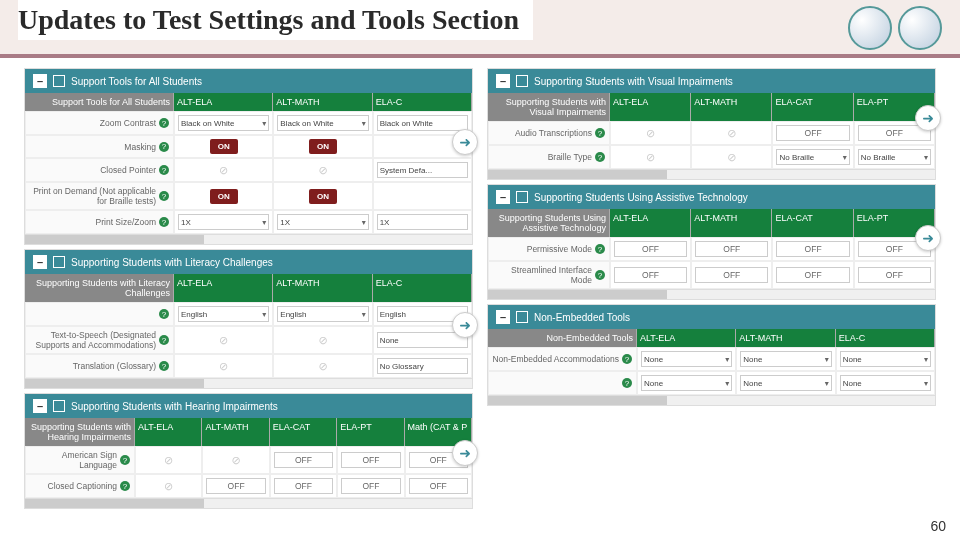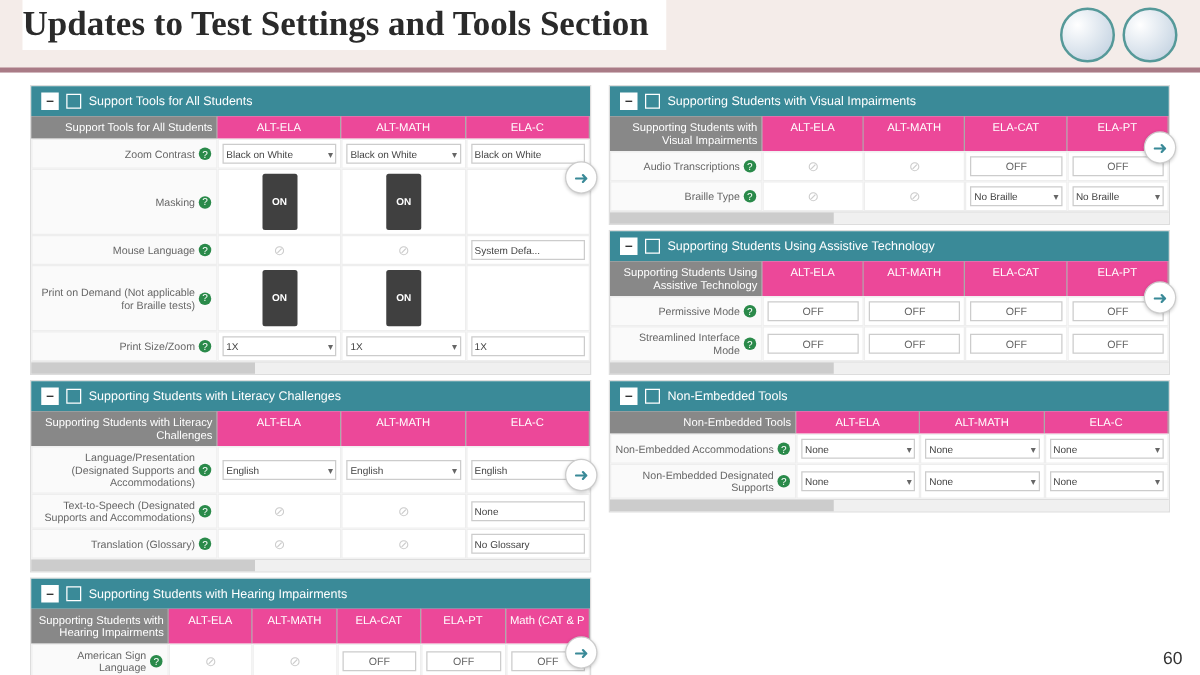--- a/index.html
+++ b/index.html
@@ -79,24 +79,24 @@
     width: 12px; height: 12px;
     border: 1px solid #fff;
     display: inline-block;
   }
   .grid {
     display: grid;
     font-size: 9px;
     color: #444;
   }
   .grid-h {
-    background: #ec4899;
+    background: #15803d;
     color: #fff;
     padding: 4px 3px;
-    text-align: center;
+    text-align: left;
     font-size: 9px;
     border-right: 1px solid #aaa;
   }
   .grid-h.rowlabel {
     text-align: right;
     background: #888;
   }
   .cell {
     border: 1px solid #eee;
     padding: 3px;
@@ -140,25 +140,25 @@
   .select::after { content: "▾"; color: #666; font-size: 8px; }
   .txtin {
     border: 1px solid #ccc;
     width: 100%; height: 16px;
     font-size: 8px;
     padding: 0 2px;
     display: flex; align-items: center;
     background: #fff;
   }
   .toggle-on {
-    background: #404040;
+    background: #7f1d1d;
     color: #fff;
     font-weight: bold;
     font-size: 8px;
-    padding: 18px 8px;
+    padding: 3px 8px;
     border-radius: 2px;
     display: inline-block;
   }
   .disabled {
     color: #ccc;
     font-size: 11px;
   }
   .off {
     font-size: 8.5px;
     color: #666;
@@ -240,21 +240,21 @@
             <span class="help">?</span>
           </div>
           <div class="cell">
             <span class="toggle-on">ON</span>
           </div>
           <div class="cell">
             <span class="toggle-on">ON</span>
           </div>
           <div class="cell"></div>
           <div class="cell label">
-            <span>Mouse Language</span>
+            <span>Closed Pointer</span>
             <span class="help">?</span>
           </div>
           <div class="cell">
             <span class="disabled">⊘</span>
           </div>
           <div class="cell">
             <span class="disabled">⊘</span>
           </div>
           <div class="cell">
             <div class="txtin">System Defa...</div>
@@ -294,21 +294,20 @@
           <div class="collapse-btn">–</div>
           <span class="panel-icon"></span>
           <span>Supporting Students with Literacy Challenges</span>
         </div>
         <div class="grid" style="grid-template-columns: minmax(110px, 1.5fr) 1fr 1fr 1fr;">
           <div class="grid-h rowlabel">Supporting Students with Literacy Challenges</div>
           <div class="grid-h">ALT-ELA</div>
           <div class="grid-h">ALT-MATH</div>
           <div class="grid-h">ELA-C</div>
           <div class="cell label">
-            <span>Language/Presentation (Designated Supports and Accommodations)</span>
             <span class="help">?</span>
           </div>
           <div class="cell">
             <div class="select">English</div>
           </div>
           <div class="cell">
             <div class="select">English</div>
           </div>
           <div class="cell">
             <div class="txtin">English</div>
@@ -556,21 +555,20 @@
           <div class="cell">
             <div class="select">None</div>
           </div>
           <div class="cell">
             <div class="select">None</div>
           </div>
           <div class="cell">
             <div class="select">None</div>
           </div>
           <div class="cell label">
-            <span>Non-Embedded Designated Supports</span>
             <span class="help">?</span>
           </div>
           <div class="cell">
             <div class="select">None</div>
           </div>
           <div class="cell">
             <div class="select">None</div>
           </div>
           <div class="cell">
             <div class="select">None</div>

